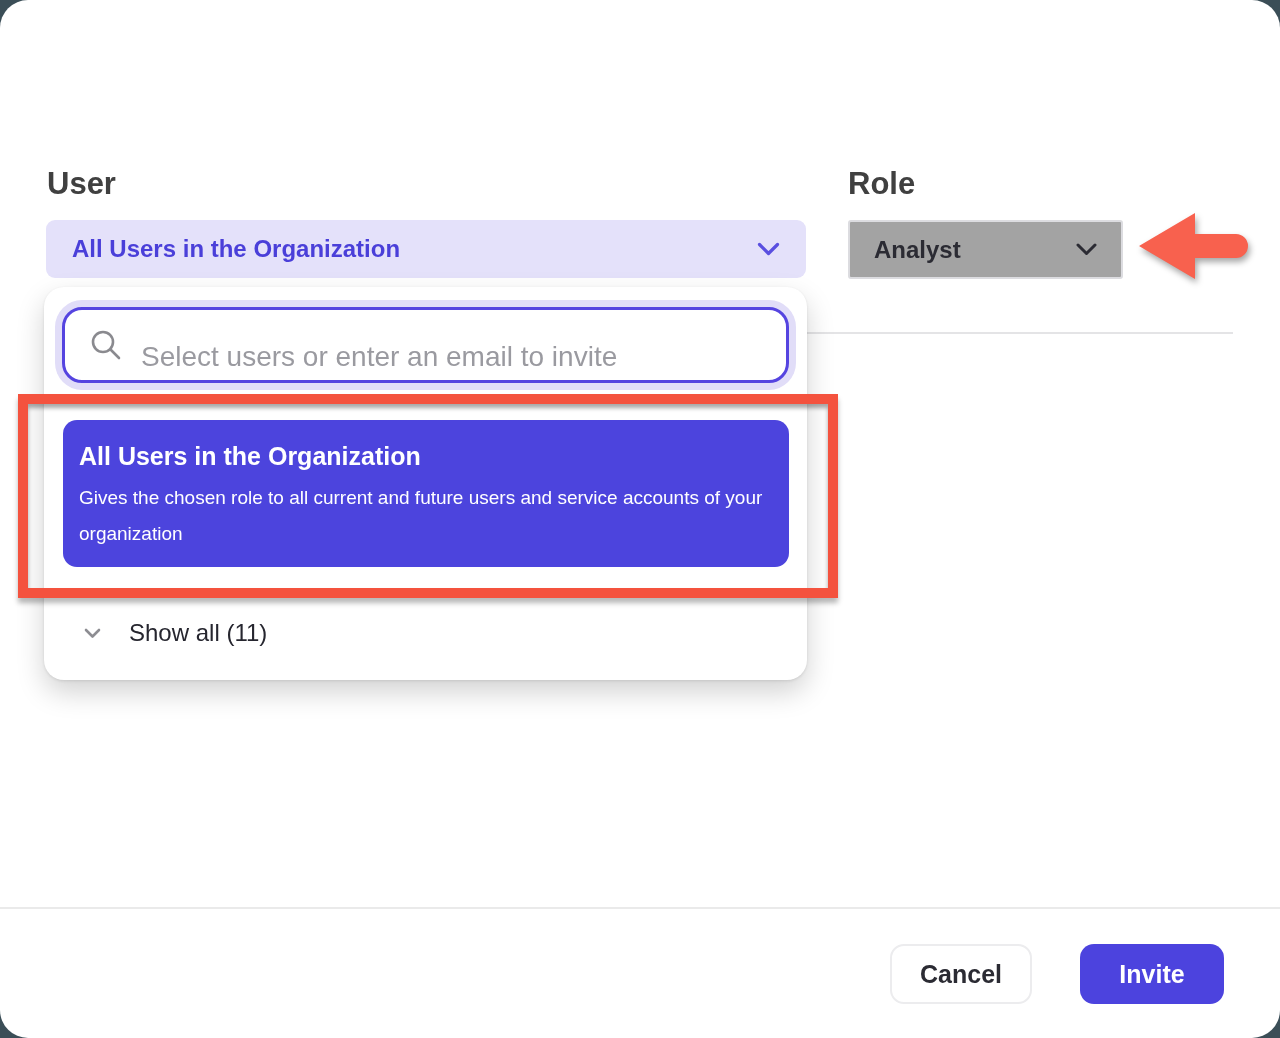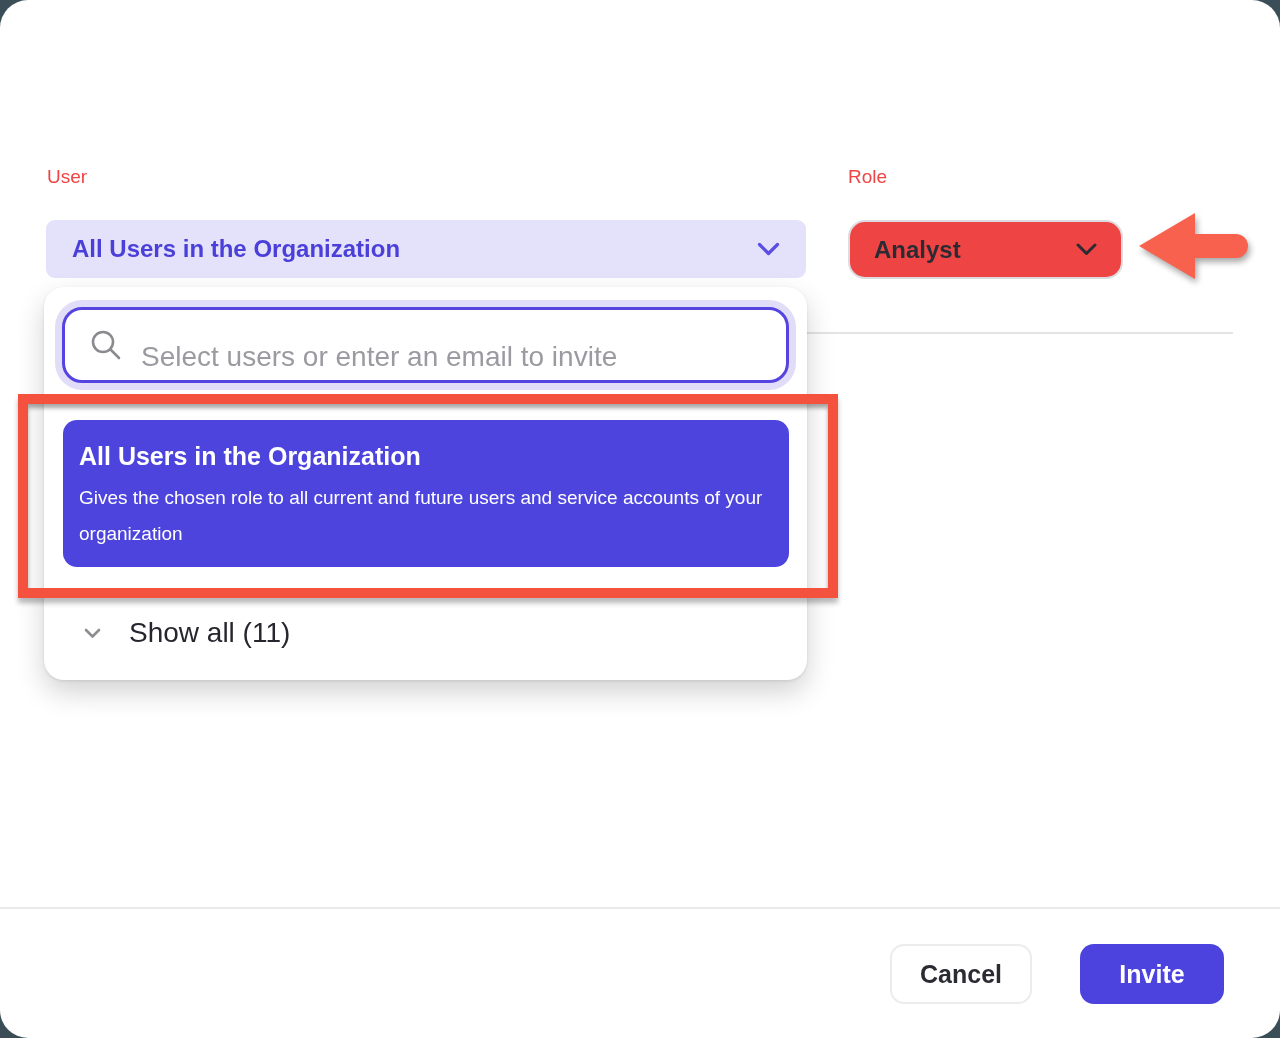--- a/index.html
+++ b/index.html
@@ -5,32 +5,32 @@
   * { margin:0; padding:0; box-sizing:border-box; }
   html,body { width:1280px; height:1038px; }
   body { font-family:"Liberation Sans", sans-serif; }
 
   .stage { position:relative; width:1280px; height:1038px; background:#3b4e57; overflow:hidden; }
   .modal { position:absolute; inset:0; background:#ffffff; border-radius:28px; overflow:hidden; }
 
   .dialog-title { position:absolute; left:50px; top:54px; font-size:42px; font-weight:700;
                   color:#26262f; letter-spacing:-0.5px; }
 
-  .field-label { position:absolute; font-size:19px; font-weight:400; color:#ef4444; }
+  .field-label { position:absolute; font-size:31px; font-weight:700; color:#404040; }
   .label-user { left:47px; top:166px; }
   .label-role { left:848px; top:166px; }
 
   .user-trigger { position:absolute; left:46px; top:220px; width:760px; height:58px;
                   background:#e4e1fa; border-radius:9px; display:flex; align-items:center;
                   padding:0 26px; cursor:pointer; }
   .user-trigger .value { font-size:24px; font-weight:700; color:#4a3fd9; }
   .user-trigger .chev { margin-left:auto; color:#5a4fe0; display:flex; }
 
   .role-select { position:absolute; left:848px; top:220px; width:275px; height:59px;
-                 background:#ef4444; border:2px solid #dcdce0; border-radius:17px;
+                 background:#a3a3a3; border:2px solid #dcdce0; border-radius:3px;
                  display:flex; align-items:center; padding:14px 24px; cursor:pointer; }
   .role-select .value { font-size:24px; font-weight:600; color:#2b2b33; }
   .role-select .chev { margin-left:auto; color:#2b2b33; display:flex; }
 
   .divider-role { position:absolute; left:806px; top:332px; width:427px; height:2px; background:#e4e4e6; }
 
   .panel { position:absolute; left:44px; top:287px; width:763px; height:393px; background:#fff;
            border-radius:20px;
            box-shadow:0 1px 3px rgba(0,0,0,0.10), 0 12px 28px rgba(0,0,0,0.18); }
 
@@ -44,21 +44,21 @@
   .search-box input::placeholder { color:#9a9aa0; }
 
   .option-card { position:absolute; left:19px; top:133px; width:726px; height:147px;
                  background:#4c44dd; border-radius:14px; padding:22px 20px 0 16px; cursor:pointer; }
   .option-title { font-size:25px; font-weight:700; color:#ffffff; margin-bottom:9px; }
   .option-desc  { font-size:19px; font-weight:400; color:#ffffff; line-height:36px; max-width:700px; }
 
   .show-all { position:absolute; left:0; top:320px; width:100%; height:52px;
               display:flex; align-items:center; padding-left:40px; cursor:pointer; }
   .show-all .chev { color:#8d8d92; display:flex; }
-  .show-all .txt { margin-left:28px; font-size:28px; font-weight:500; color:#26262f; }
+  .show-all .txt { margin-left:28px; font-size:24px; font-weight:500; color:#26262f; }
 
   .annot-rect { position:absolute; left:18px; top:394px; width:820px; height:204px;
                 border:10px solid #f4523e;
                 box-shadow: inset 0 4px 4px rgba(0,0,0,0.35), 0 5px 5px rgba(0,0,0,0.28);
                 z-index:40; pointer-events:none; }
   .annot-arrow { position:absolute; left:1136px; top:209px; z-index:40; pointer-events:none; }
 
   .footer-divider { position:absolute; left:0; top:907px; width:1280px; height:2px; background:#eaeaea; }
 
   .btn { position:absolute; top:944px; height:60px; border-radius:14px; font-family:inherit;

